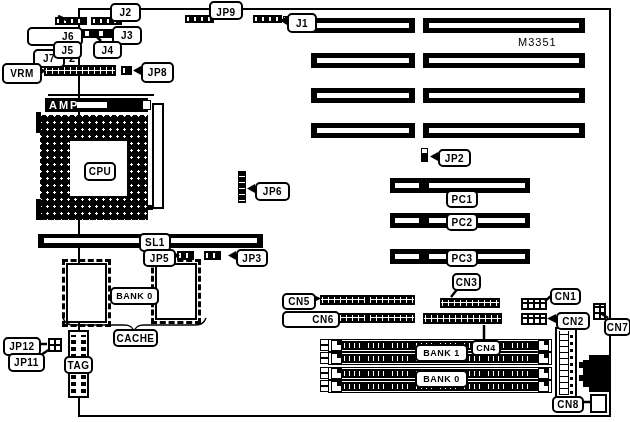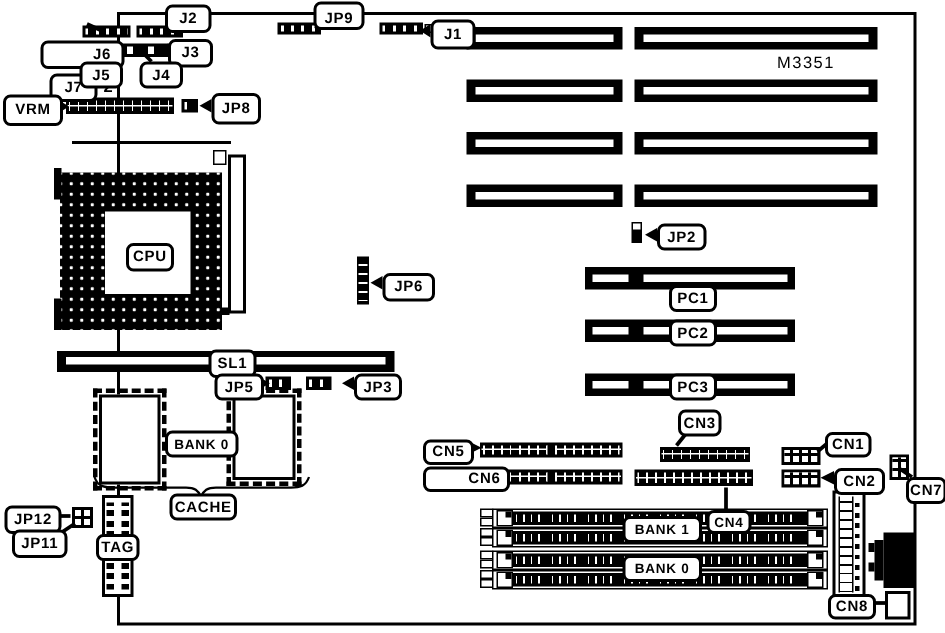--- a/index.html
+++ b/index.html
@@ -137,20 +137,24 @@
       <div class="stripe" style="left:6px;top:5px;width:150px;height:5px;"></div>
     </div>
 
   <div class="whitesq" style="left:421px;top:148px;width:5px;height:4px;border-width:1px;"></div>
   <div class="blk" style="left:421px;top:154px;width:7px;height:8px;"></div>
   <div class="co" style="left:438px;top:149px;width:29px;height:14px;">
       <span>JP2</span>
     </div>
 
   <div class="blk" style="left:48px;top:94px;width:106px;height:2px;"></div>
+  <div class="bar" style="left:45px;top:98px;width:103px;height:14px;">
+    <span style="position:absolute;left:4px;top:1px;color:#fff;font-weight:bold;font-size:11px;letter-spacing:2px;">AMP</span>
+    <div class="stripe" style="left:32px;top:4px;width:30px;height:6px;"></div>
+  </div>
   <div class="whitesq" style="left:142px;top:100px;width:7px;height:8px;border-width:1px;"></div>
   <div class="socket" style="left:40px;top:115px;width:108px;height:105px;"></div>
   <div class="blk" style="left:36px;top:112px;width:5px;height:21px;"></div>
   <div class="blk" style="left:36px;top:199px;width:5px;height:21px;"></div>
   <div class="stripe" style="left:70px;top:141px;width:57px;height:55px;z-index:3;"></div>
   <div class="whitesq" style="left:152px;top:103px;width:8px;height:102px;z-index:1;"></div>
   <div class="blk" style="left:148px;top:205px;width:5px;height:5px;"></div>
   <div class="co" style="left:84px;top:162px;width:28px;height:15px;">
       <span>CPU</span>
     </div>

